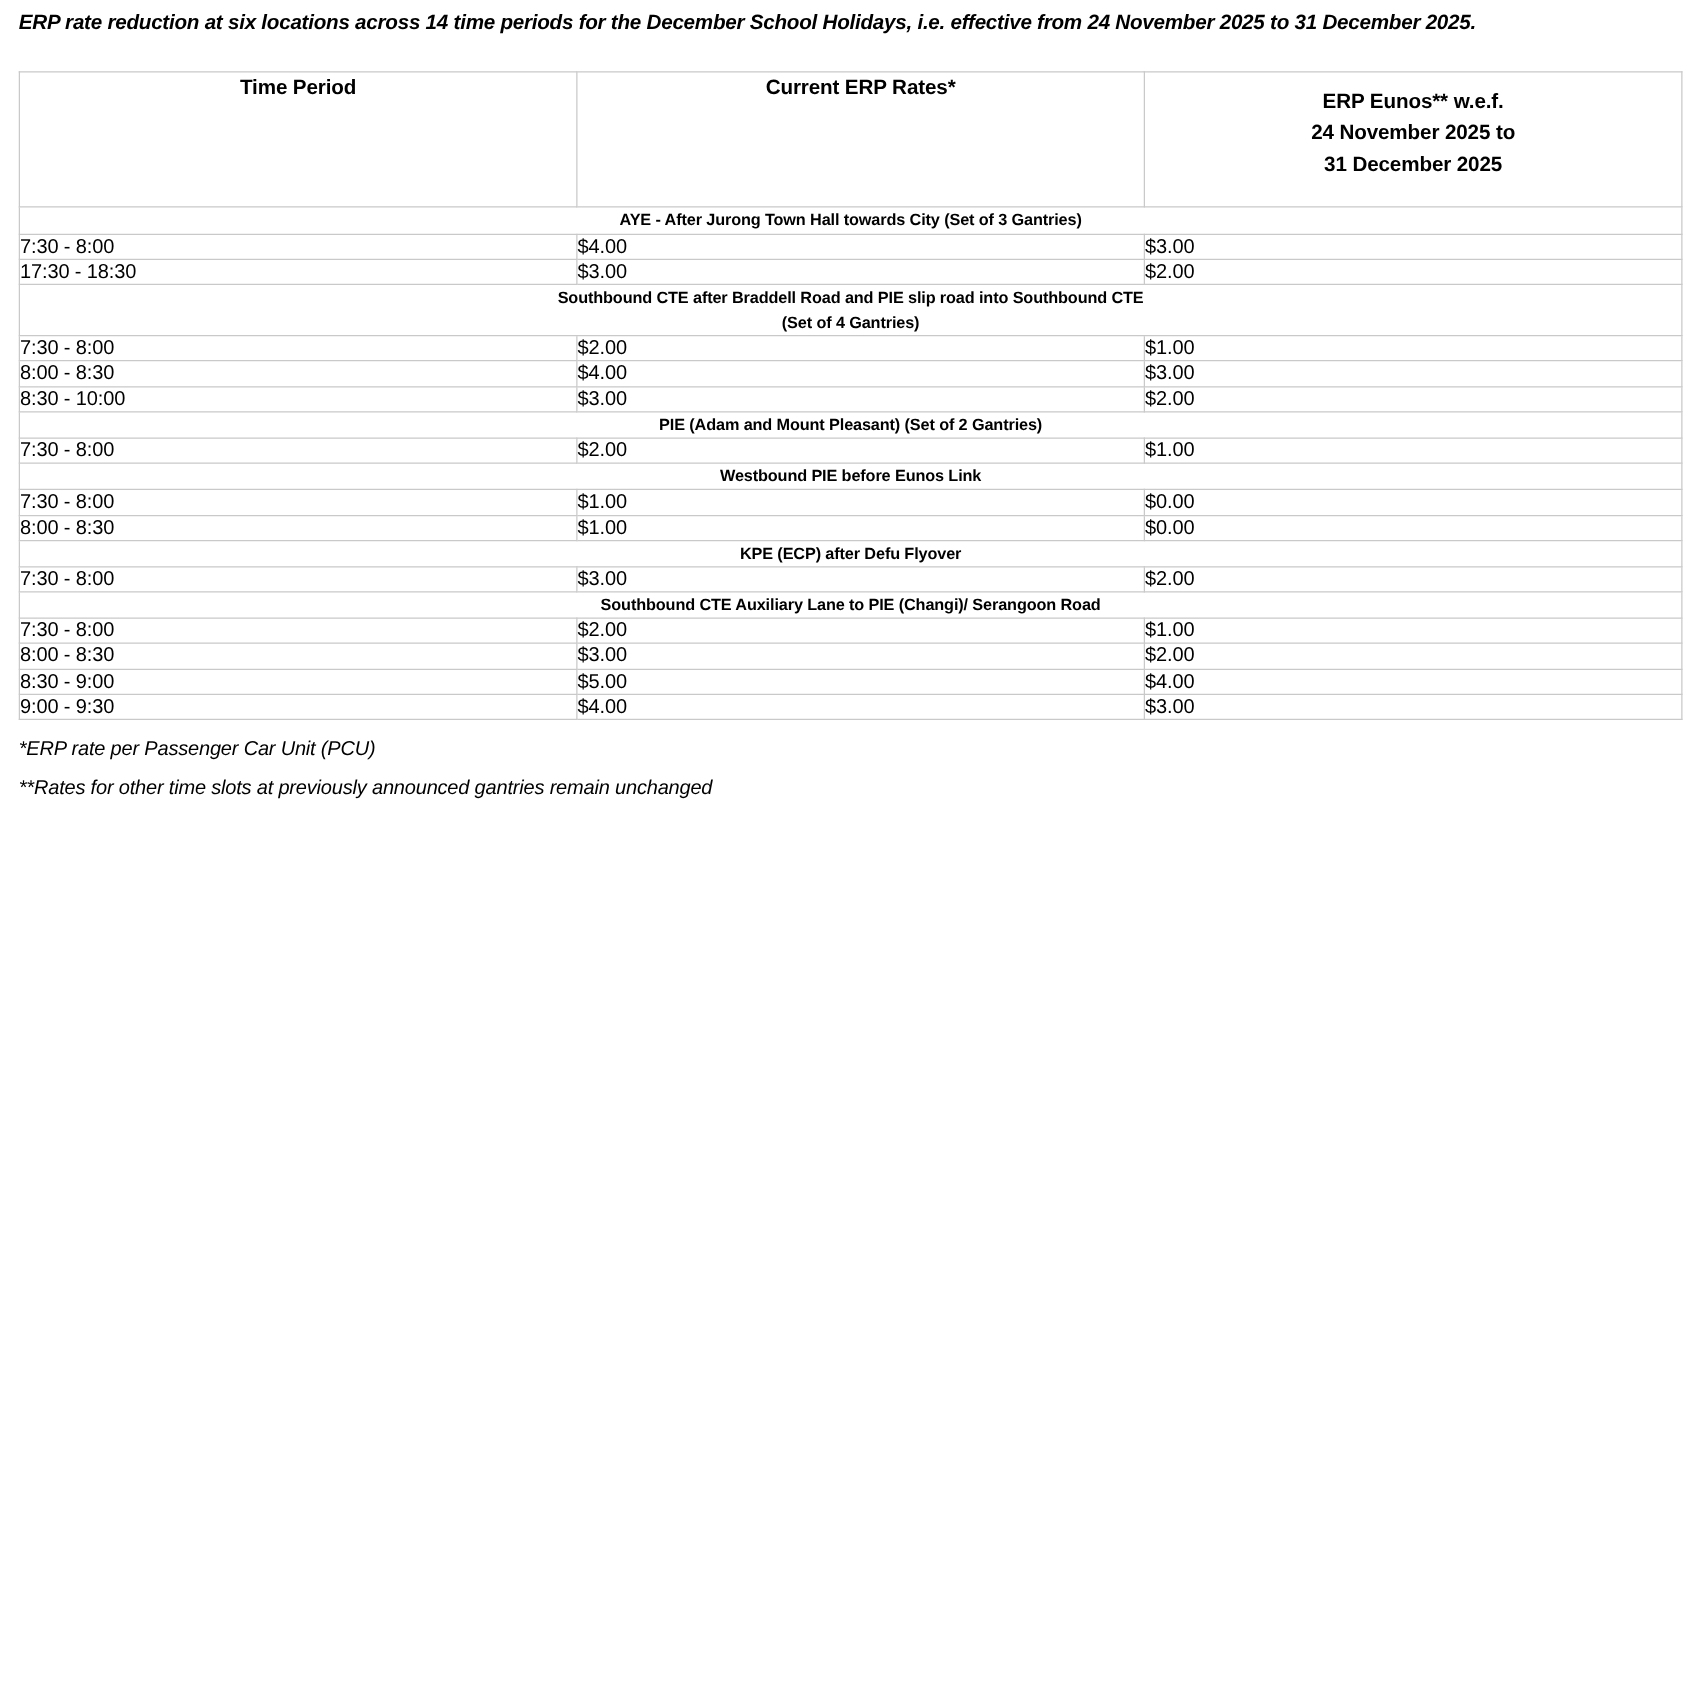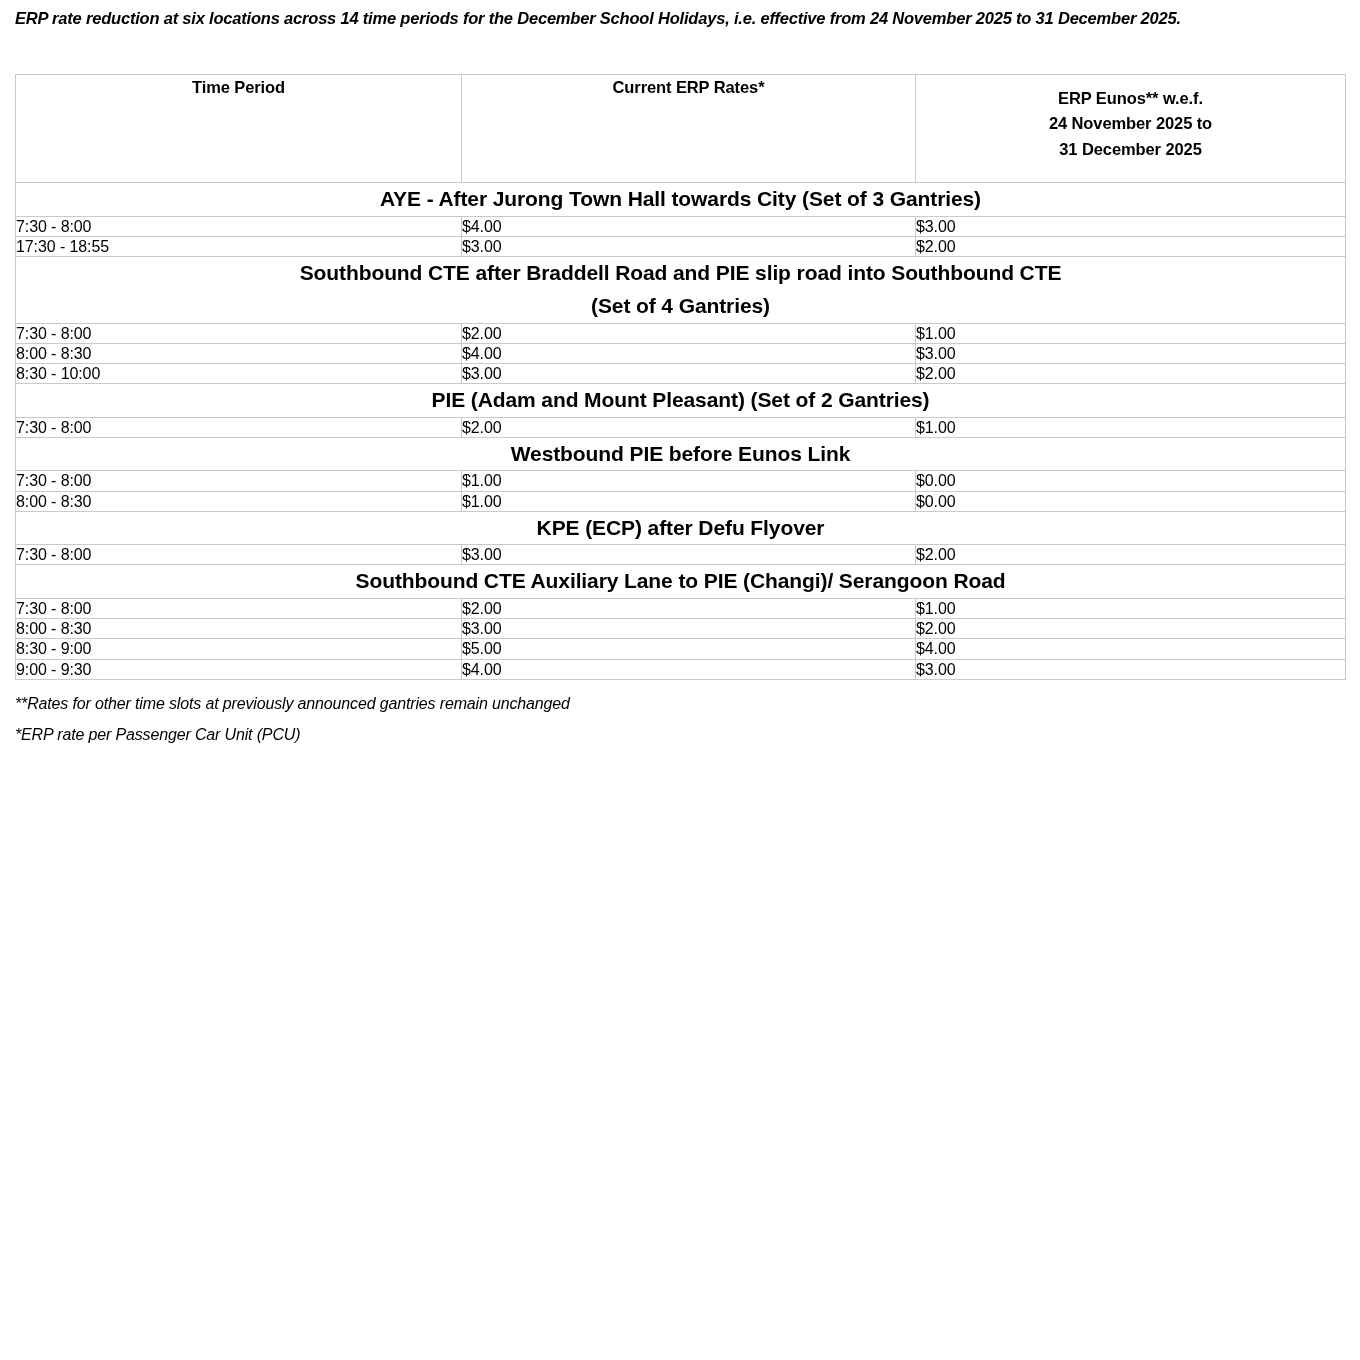--- a/index.html
+++ b/index.html
@@ -28,21 +28,21 @@
     line-height: 1.2;
     letter-spacing: -0.2px;
     padding-top: 9px;
     padding-bottom: 0;
     white-space: nowrap;
   }
   table.erp {
     border-collapse: collapse;
     table-layout: fixed;
     width: 1330px;
-    margin-top: 45px;
+    margin-top: 28px;
     border: 1px solid #c9c9c9;
   }
   table.erp td {
     border: 1px solid #c9c9c9;
     vertical-align: top;
     padding: 0;
     background: #ffffff;
   }
   
   col.c1 { width: 446px; }
@@ -60,21 +60,21 @@
   }
   .hdr-cell.three-line {
     padding-top: 11px;
     padding-bottom: 20px;
   }
   .hdr-cell .ln { display: block; }
 
   .section-cell {
     text-align: center;
     font-weight: bold;
-    font-size: 21px;
+    font-size: 13px;
     line-height: 1.55;
     padding-top: 12px;
     padding-bottom: 18px;
     letter-spacing: -0.1px;
   }
   .section-cell .ln { display: block; }
 
   .data-cell {
     font-size: 16px;
     line-height: 1.2;
@@ -122,21 +122,21 @@
           <td class="section-cell" colspan="3">
             <span class="ln">AYE - After Jurong Town Hall towards City (Set of 3 Gantries)</span>
           </td>
         </tr>
         <tr>
           <td class="data-cell">7:30 - 8:00</td>
           <td class="data-cell">$4.00</td>
           <td class="data-cell">$3.00</td>
         </tr>
         <tr>
-          <td class="data-cell">17:30 - 18:55</td>
+          <td class="data-cell">17:30 - 18:30</td>
           <td class="data-cell">$3.00</td>
           <td class="data-cell">$2.00</td>
         </tr>
         <tr>
           <td class="section-cell" colspan="3">
             <span class="ln">Southbound CTE after Braddell Road and PIE slip road into Southbound CTE</span>
             <span class="ln">(Set of 4 Gantries)</span>
           </td>
         </tr>
         <tr>
@@ -211,17 +211,17 @@
         </tr>
         <tr>
           <td class="data-cell">9:00 - 9:30</td>
           <td class="data-cell">$4.00</td>
           <td class="data-cell">$3.00</td>
         </tr>
       </tbody>
   </table>
 
   <div class="footnotes">
+    <span class="fn">*ERP rate per Passenger Car Unit (PCU)</span>
     <span class="fn">**Rates for other time slots at previously announced gantries remain unchanged</span>
-    <span class="fn">*ERP rate per Passenger Car Unit (PCU)</span>
   </div>
 
 </div>
 
 </body></html>

